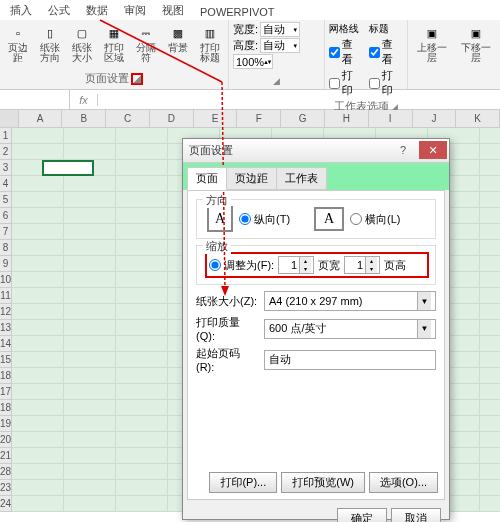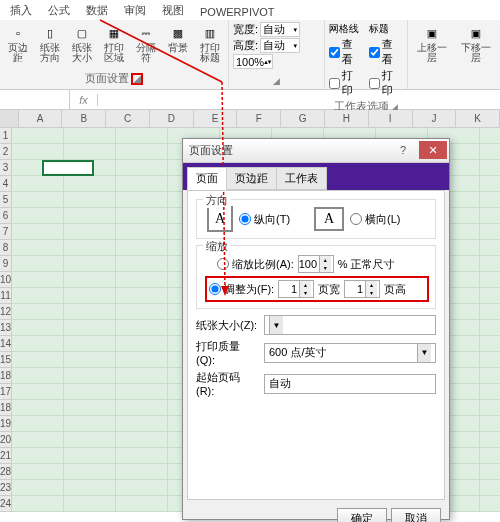--- a/index.html
+++ b/index.html
@@ -33,21 +33,21 @@
 .rh{height:16px;border-bottom:1px solid #ccc;border-right:1px solid #ccc;text-align:center;color:#555;font-size:10px;line-height:16px}
 .grid{flex:1;position:relative}
 .gridrow{display:flex;height:16px}
 .cell{border-right:1px solid #c8dfc8;border-bottom:1px solid #c8dfc8}
 .sel{position:absolute;border:2px solid #1a7a3e;background:#fff}
 .dialog{position:absolute;left:182px;top:138px;width:268px;height:382px;background:#f0f0f0;border:1px solid #888;box-shadow:2px 2px 8px rgba(0,0,0,.3)}
 .dtitle{height:24px;background:linear-gradient(#fff,#e8e8e8);border-bottom:1px solid #ccc;display:flex;align-items:center;padding:0 6px;font-size:11px;color:#333;position:relative}
 .dclose{position:absolute;right:2px;top:2px;width:28px;height:18px;background:#c75050;color:#fff;display:flex;align-items:center;justify-content:center;font-size:11px}
 .dclose::before{content:"✕"}
 .dhelp{position:absolute;right:34px;top:2px;width:24px;height:18px;display:flex;align-items:center;justify-content:center;color:#555}
-.dtabs{display:flex;padding:4px 4px 0 4px;background:#4c1d95}
+.dtabs{display:flex;padding:4px 4px 0 4px;background:#86efac}
 .dtab{padding:3px 8px;border:1px solid #ccc;background:#e8e8e8;font-size:11px;margin-right:-1px}
 .dtab.active{background:#fff;border-bottom:1px solid #fff;z-index:1}
 .dbody{background:#fff;border:1px solid #ccc;margin:0 4px 4px 4px;padding:8px;height:310px;position:relative}
 .fs{border:1px solid #ddd;padding:6px;margin-bottom:6px;position:relative}
 .fslab{position:absolute;top:-7px;left:6px;background:#fff;padding:0 3px;font-size:11px;color:#333}
 .orrow{display:flex;align-items:center;gap:6px;padding-left:4px}
 .pgico{width:26px;height:26px;border:2px solid #888;display:flex;align-items:center;justify-content:center;font-size:14px;font-family:serif}
 .radio{display:flex;align-items:center;gap:3px}
 .radio input{width:12px;height:12px}
 .scalerow{display:flex;align-items:center;gap:4px;padding:3px 0 3px 14px}
@@ -548,34 +548,20 @@
         <span style="width:12px"></span>
         <span class="pgico" style="width:30px;height:24px">A</span>
         <label class="radio">
             <input type="radio" name="or" style="">
             <span>横向(L)</span>
           </label>
       </div>
     </div>
     <div class="fs">
       <span class="fslab">缩放</span>
-      <div class="scalerow">
-        <label class="radio">
-            <input type="radio" name="sc" style="">
-            <span>缩放比例(A):</span>
-          </label>
-        <div class="numbox">
-            <input value="100" style="">
-            <div class="spinbtn">
-              <span>▴</span>
-              <span>▾</span>
-            </div>
-          </div>
-        <span>% 正常尺寸</span>
-      </div>
       <div class="scalerow redbox" style="margin-left:2px">
         <label class="radio">
             <input type="radio" name="sc" checked="" style="">
             <span>调整为(F):</span>
           </label>
         <div class="numbox">
             <input value="1" style="">
             <div class="spinbtn">
               <span>▴</span>
               <span>▾</span>
@@ -588,33 +574,39 @@
               <span>▴</span>
               <span>▾</span>
             </div>
           </div>
         <span>页高</span>
       </div>
     </div>
     <div class="frow">
       <span class="flab">纸张大小(Z):</span>
       <div class="combo">
+          <span>A4 (210 x 297 mm)</span>
           <span class="cbtn">▼</span>
         </div>
     </div>
     <div class="frow">
       <span class="flab">打印质量(Q):</span>
       <div class="combo">
           <span>600 点/英寸</span>
           <span class="cbtn">▼</span>
         </div>
     </div>
     <div class="frow">
       <span class="flab">起始页码(R):</span>
       <input style="flex: 1 1 0%; height: 20px; border: 1px solid rgb(170, 170, 170); padding: 0px 4px;" value="自动">
+    </div>
+    <div style="position:absolute;bottom:6px;right:6px;display:flex;gap:4px">
+      <div class="btn">打印(P)...</div>
+      <div class="btn">打印预览(W)</div>
+      <div class="btn">选项(O)...</div>
     </div>
   </div>
   <div class="dbtns">
     <div class="btn">确定</div>
     <div class="btn">取消</div>
   </div>
 </div>
 
 <svg class="arrow" style="left:0;top:0;width:500px;height:522px">
   <line x1="100" y1="20" x2="222" y2="82" stroke="#d00" stroke-width="1.5"></line>

